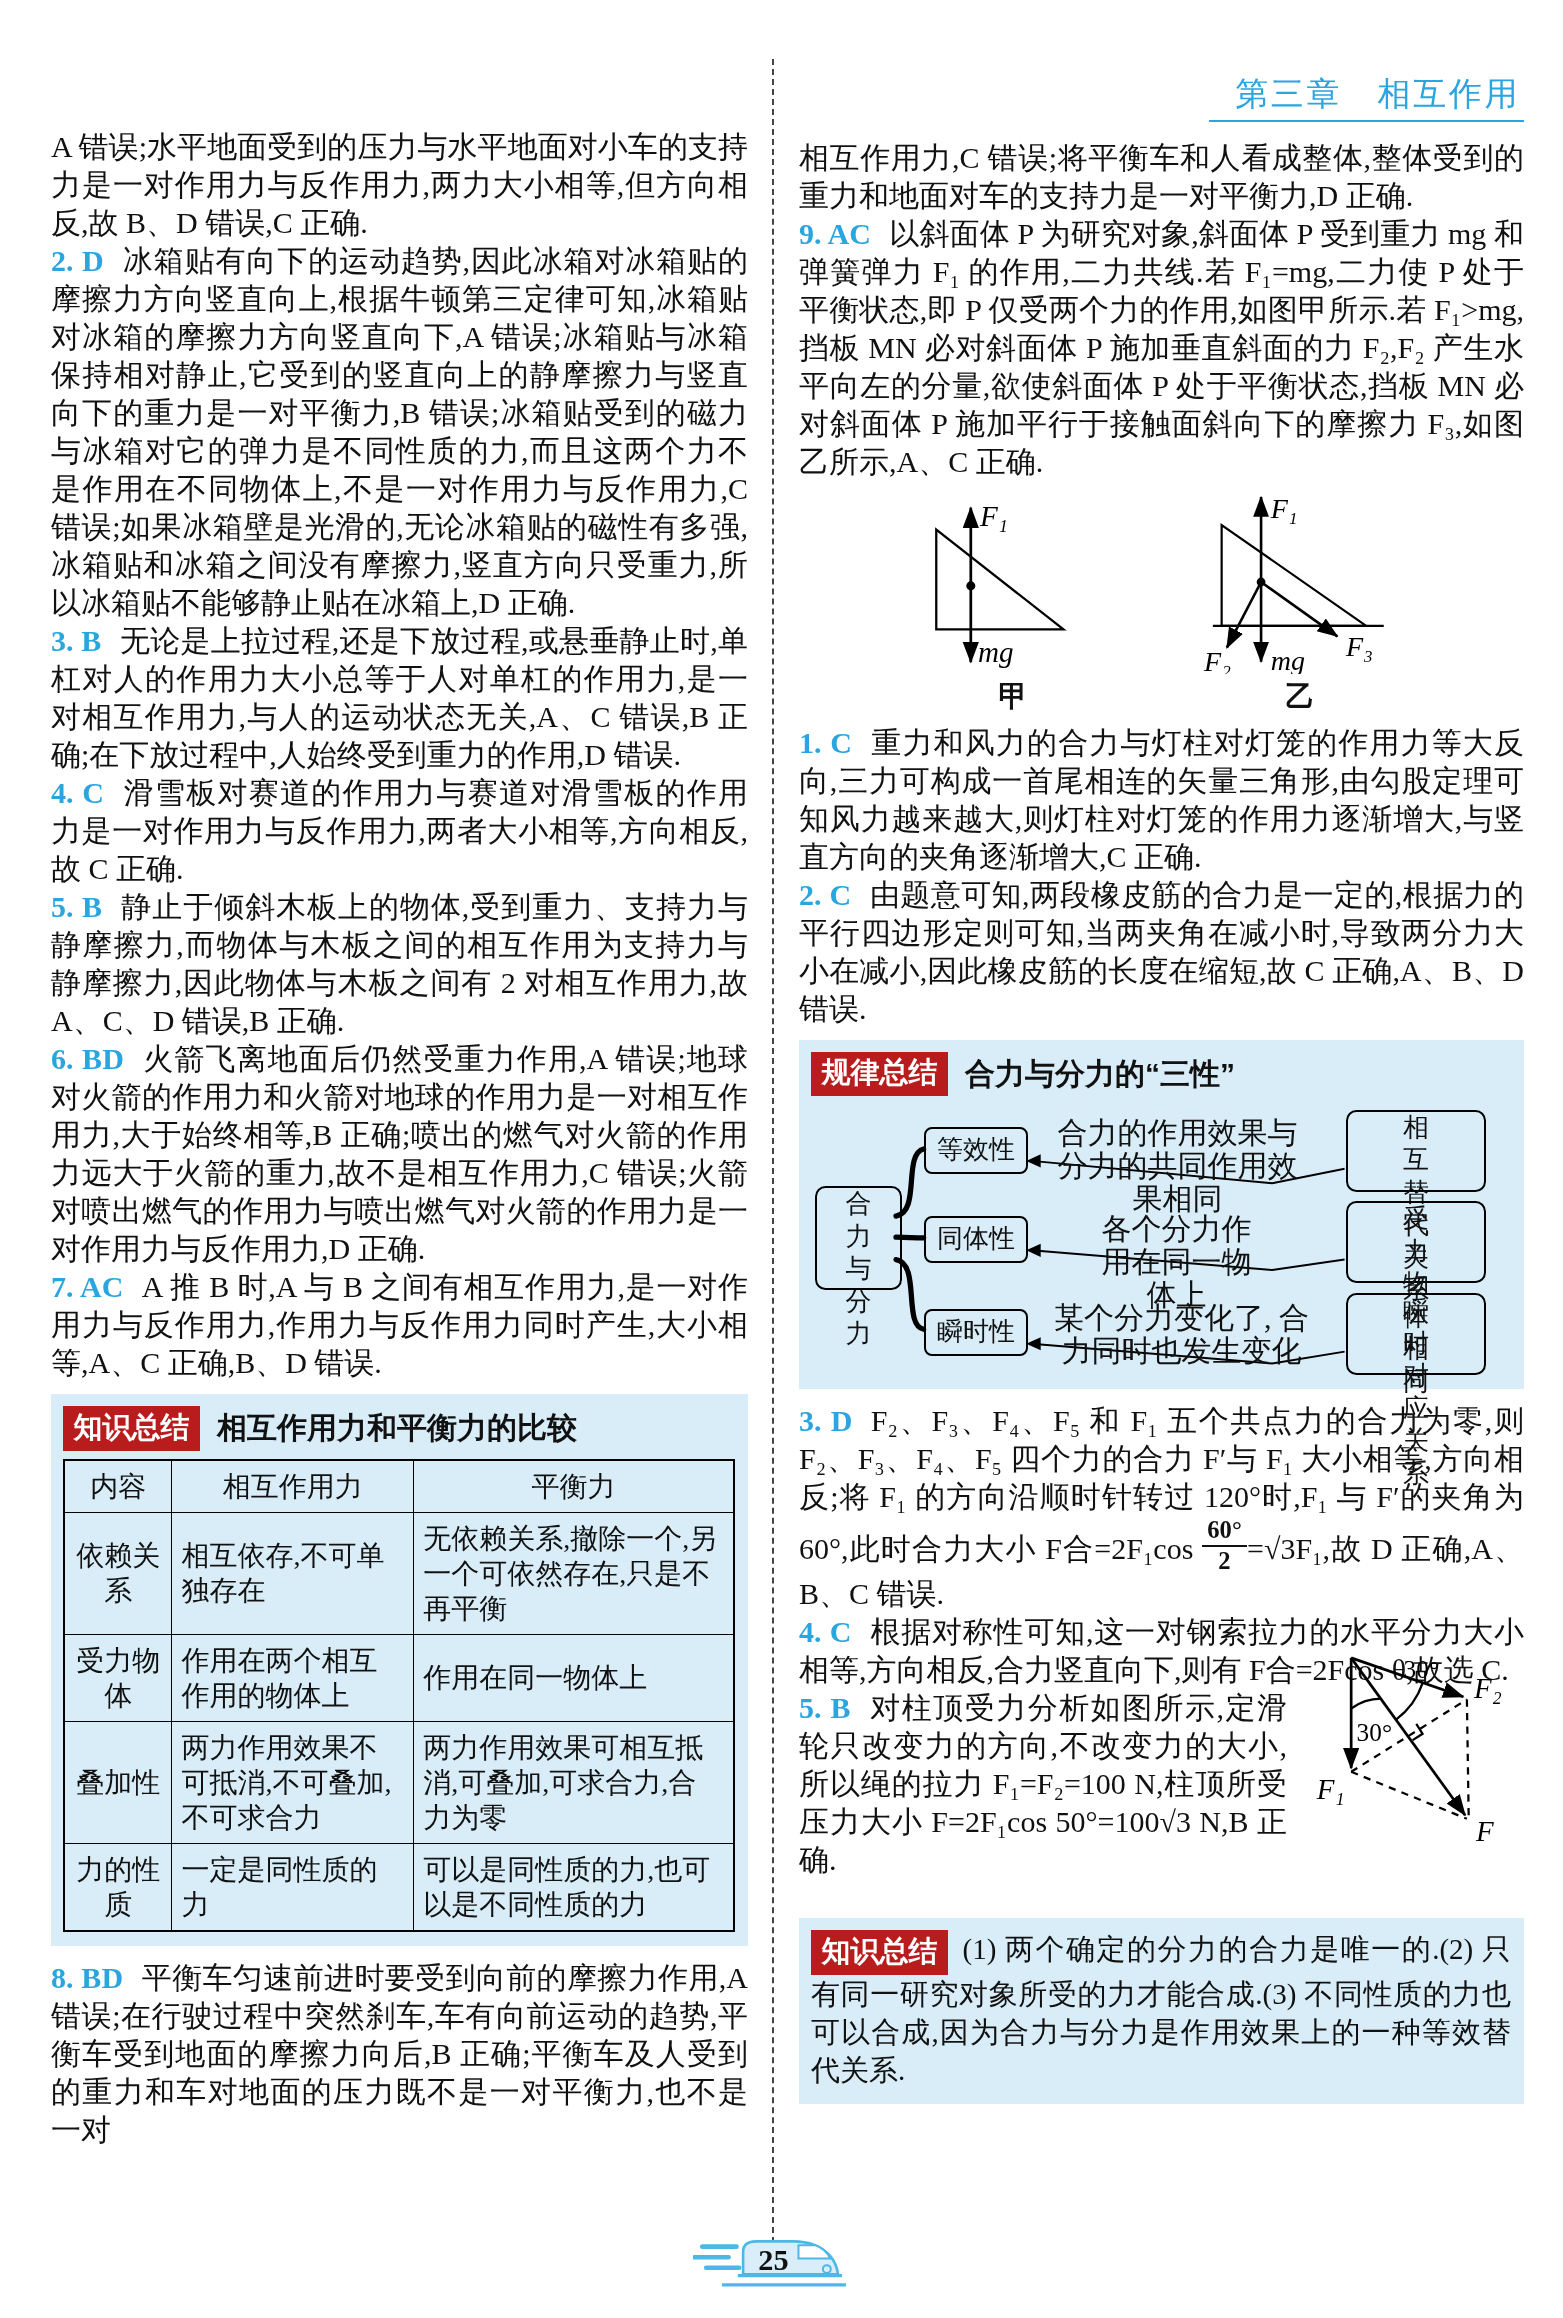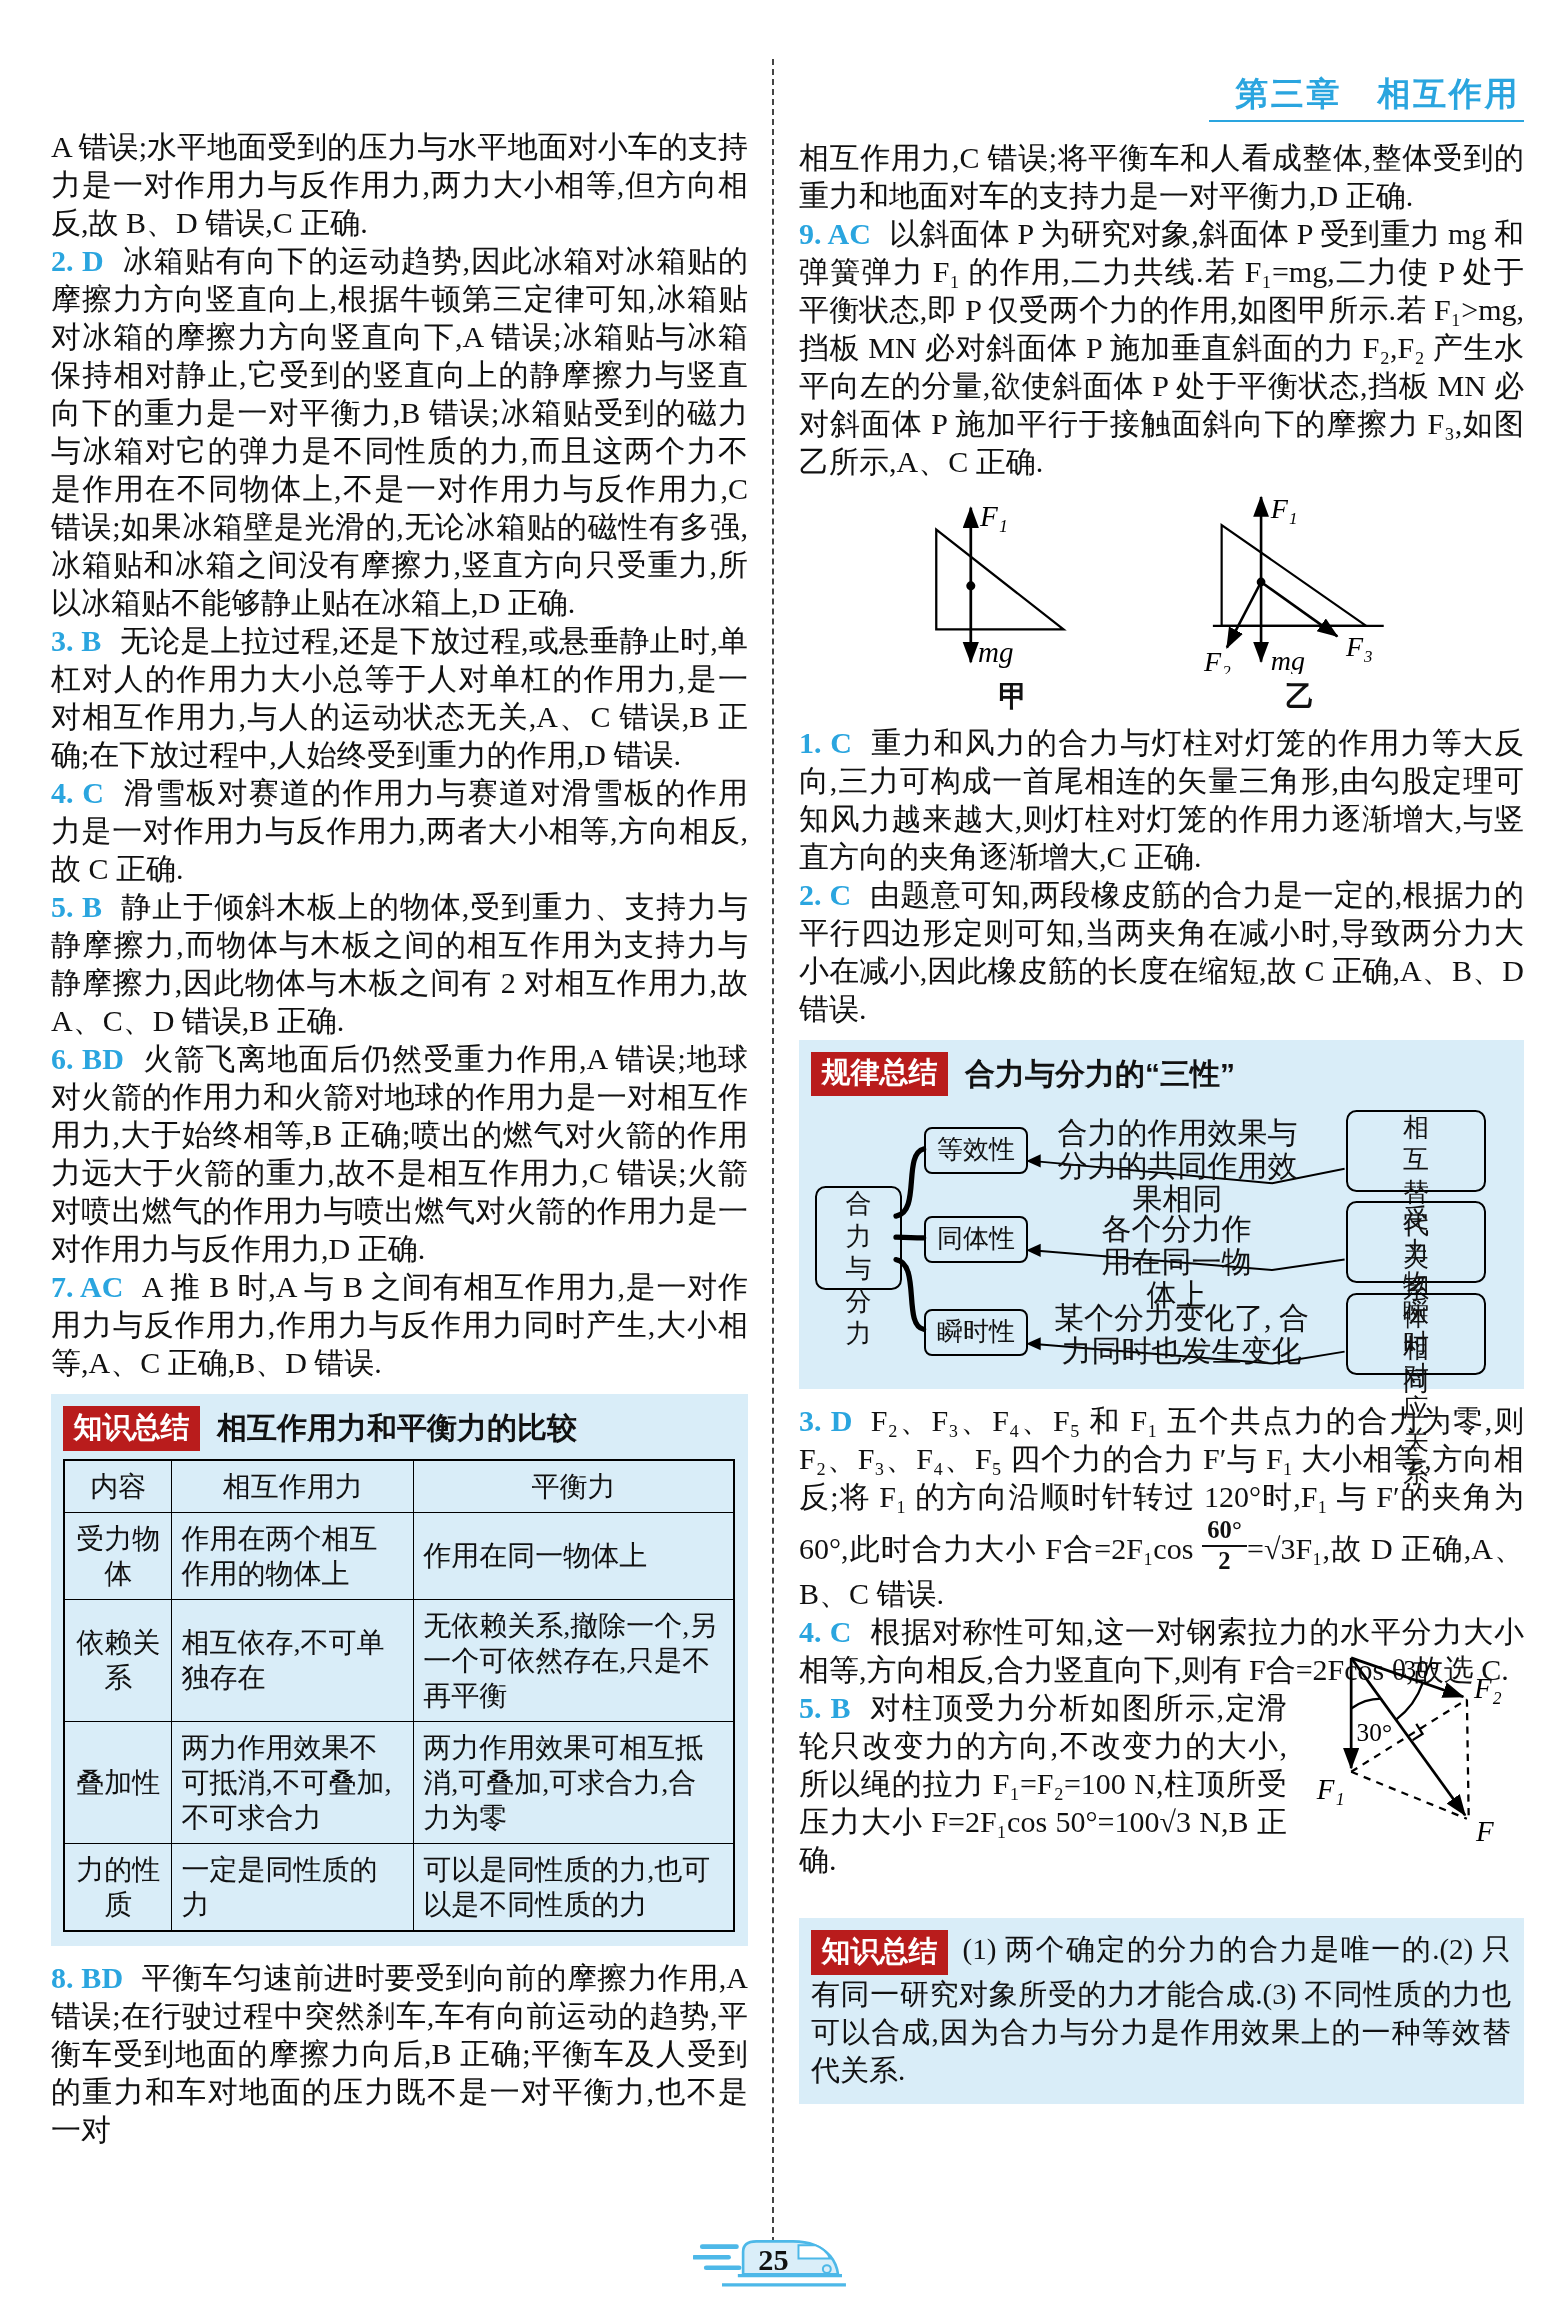--- a/index.html
+++ b/index.html
@@ -7,21 +7,21 @@
          font-family:"Liberation Serif","DejaVu Serif",serif;color:#111;}
   
   .col{position:absolute;top:128px;}
   .col-left{left:51px;width:697px;}
   .col-right{left:799px;top:72px;width:725px;}
   .divider{position:absolute;left:772px;top:59px;height:2204px;width:0;
            border-left:2px dashed #444;}
   
   .chapter-wrap{text-align:right;margin-bottom:17px;}
   .chapter{display:inline-block;color:#2aa5df;font-family:"Liberation Sans","DejaVu Sans",sans-serif;
-           font-weight:bold;font-size:33px;letter-spacing:2.6px;padding:0 4px 6.6px 0;}
+           font-weight:normal;font-size:33px;letter-spacing:2.6px;padding:0 4px 6.6px 0;}
   .chapter-line{margin-left:auto;width:315px;border-bottom:2.6px solid #2aa5df;margin-top:-4px;}
   
   .ans{margin:0;font-size:30px;line-height:38px;text-align:justify;}
   .num{color:#2aa5df;font-weight:bold;margin-right:18.4px;}
   
   .sumbox{background:#d9edf8;margin:12px 0 13px 0;padding:12px 13px 14.5px 12px;}
   .box-head{margin-bottom:6.6px;}
   .box-label{display:inline-block;background:#b91c1c;color:#fff;
              font-family:"Liberation Sans","DejaVu Sans",sans-serif;font-weight:bold;
              font-size:29px;line-height:1;padding:6.6px 10.5px 9.2px 10.5px;margin-right:17px;vertical-align:middle;}
@@ -96,28 +96,28 @@
         <span class="box-label">知识总结</span><span class="box-title">相互作用力和平衡力的比较</span>
       </div>
       <table class="cmp">
         <tbody>
             <tr>
           <td class="c-label c-head">内容</td>
           <td class="c-a c-head">相互作用力</td>
           <td class="c-b c-head">平衡力</td>
         </tr>
         <tr>
+          <td class="c-label">依赖关系</td>
+          <td class="c-a">相互依存,不可单独存在</td>
+          <td class="c-b">无依赖关系,撤除一个,另一个可依然存在,只是不再平衡</td>
+        </tr>
+        <tr>
           <td class="c-label">受力物体</td>
           <td class="c-a">作用在两个相互作用的物体上</td>
           <td class="c-b">作用在同一物体上</td>
-        </tr>
-        <tr>
-          <td class="c-label">依赖关系</td>
-          <td class="c-a">相互依存,不可单独存在</td>
-          <td class="c-b">无依赖关系,撤除一个,另一个可依然存在,只是不再平衡</td>
         </tr>
         <tr>
           <td class="c-label">叠加性</td>
           <td class="c-a">两力作用效果不可抵消,不可叠加,不可求合力</td>
           <td class="c-b">两力作用效果可相互抵消,可叠加,可求合力,合力为零</td>
         </tr>
         <tr>
           <td class="c-label">力的性质</td>
           <td class="c-a">一定是同性质的力</td>
           <td class="c-b">可以是同性质的力,也可以是不同性质的力</td>

